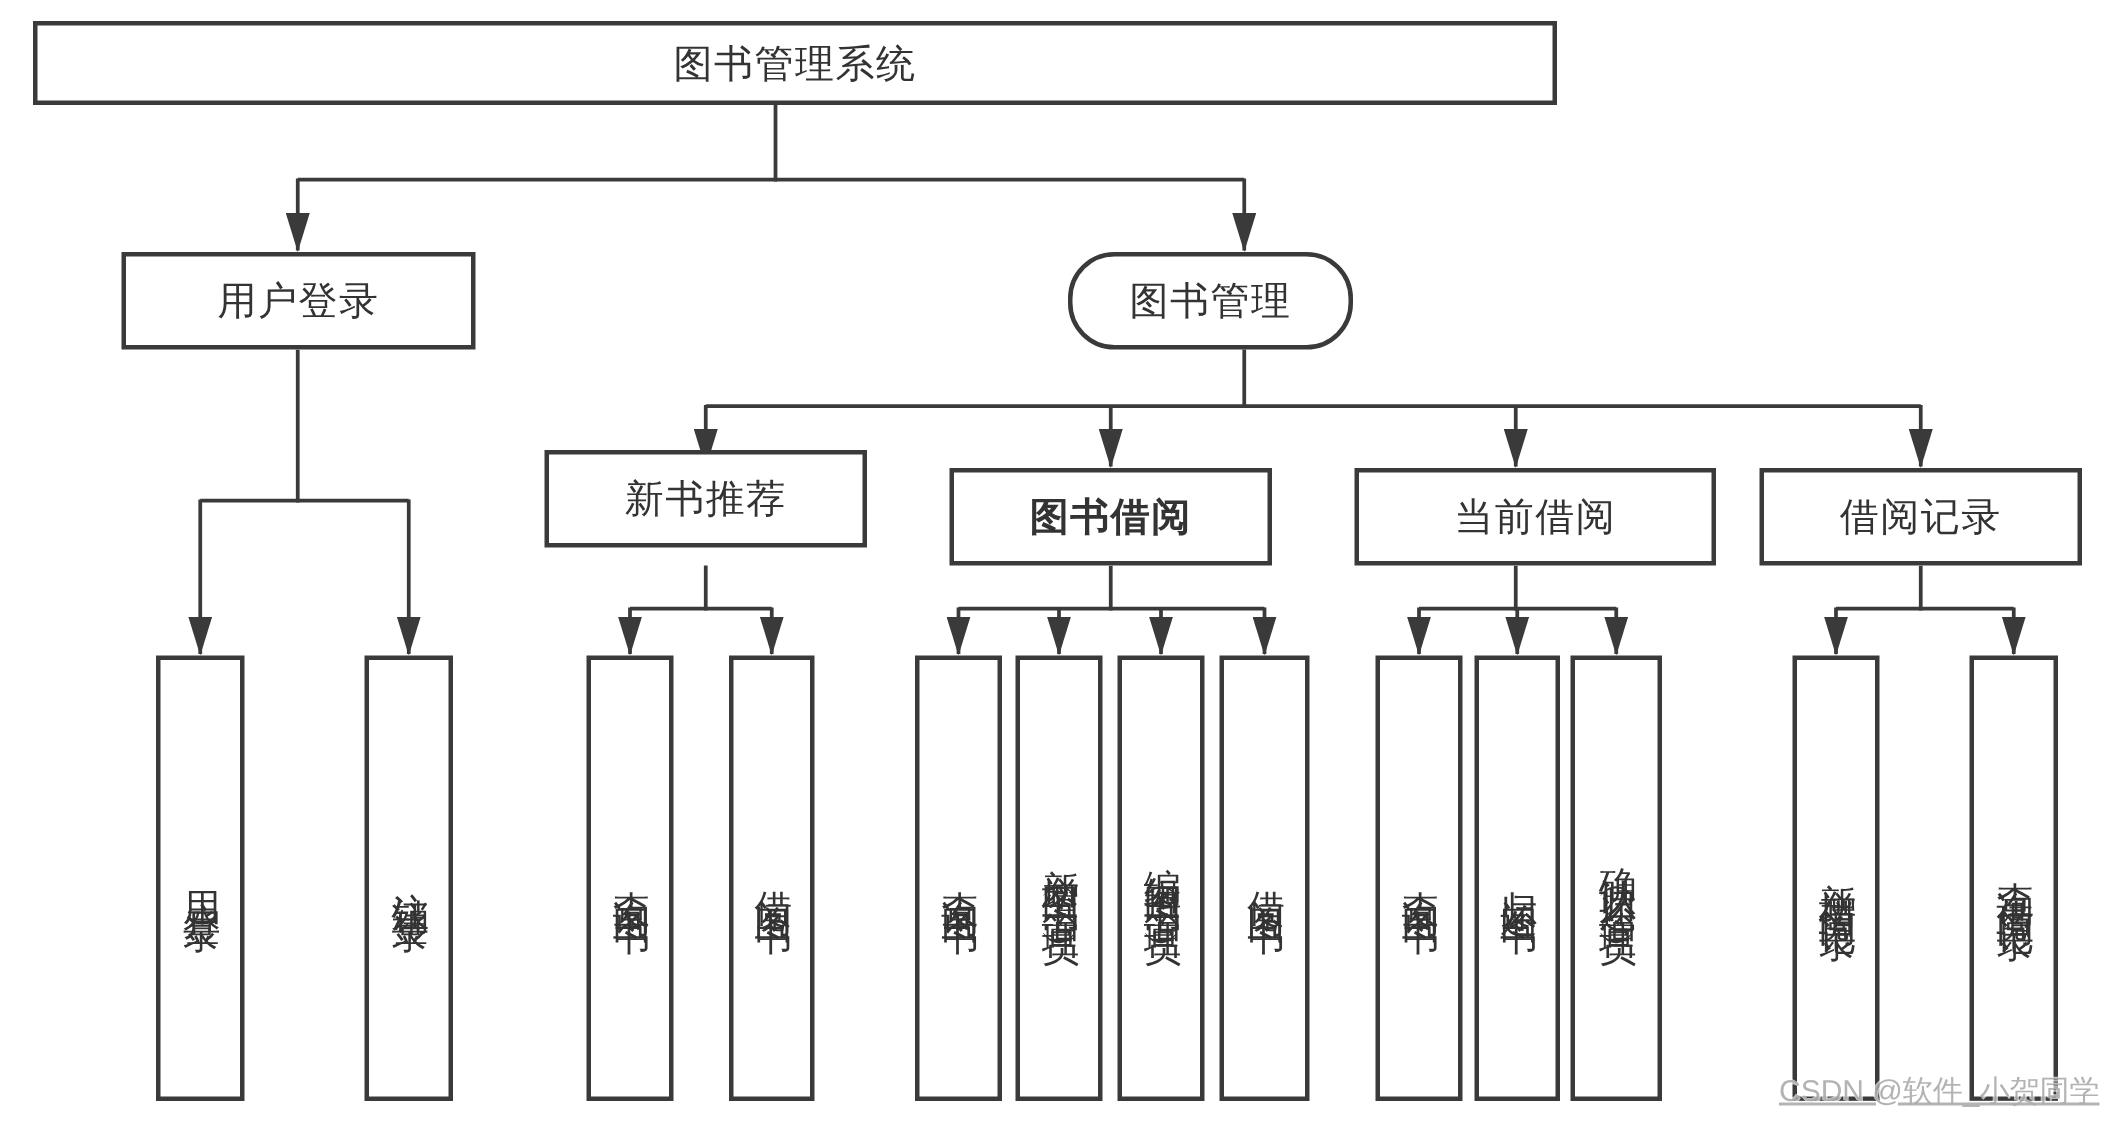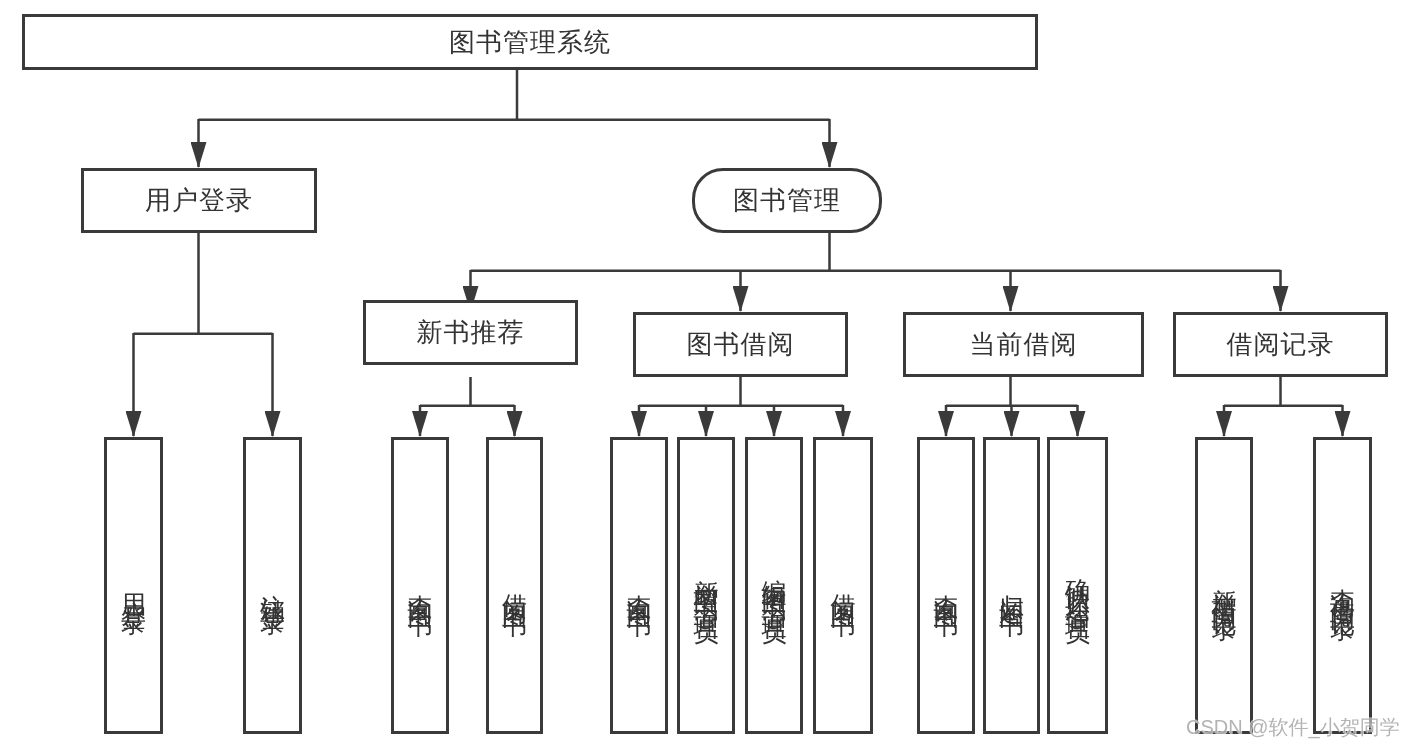--- a/index.html
+++ b/index.html
@@ -47,20 +47,21 @@
   }
   .watermark {
     position: absolute;
     left: 1186px;
     top: 714px;
     font-size: 20px;
     color: rgba(172, 172, 172, 0.92);
     white-space: nowrap;
     text-shadow: 1px 1px 0 rgba(255,255,255,0.65), -1px -1px 0 rgba(255,255,255,0.65);
     z-index: 5;
+    text-decoration: underline;
   }
 </style>
 </head>
 <body>
 
 <div class="canvas">
 
   <svg class="connectors" viewBox="0 0 1405 747" xmlns="http://www.w3.org/2000/svg">
     <defs>
       <marker id="arw" markerUnits="userSpaceOnUse" markerWidth="26" markerHeight="16" viewBox="0 0 26 16" refX="25" refY="8" orient="auto">
@@ -125,28 +126,28 @@
     </g>
   </svg>
 
   <div class="node h" style="left:22px; top:14px; width:1016px; height:56px;">
     <span>图书管理系统</span>
   </div>
 
   <div class="node h" style="left:81px; top:168px; width:236px; height:65px;">
     <span>用户登录</span>
   </div>
-  <div class="node h" style="left:692px; top:168px; width:190px; height:65px;border-radius:31px;">
+  <div class="node h" style="left:712px; top:168px; width:190px; height:65px;border-radius:31px;">
     <span>图书管理</span>
   </div>
 
   <div class="node h" style="left:363px; top:300px; width:215px; height:65px;">
     <span>新书推荐</span>
   </div>
-  <div class="node h" style="left:633px; top:312px; width:215px; height:65px;">
+  <div class="node h" style="left:633px; top:312px; width:215px; height:65px;font-weight:bold;">
     <span>图书借阅</span>
   </div>
   <div class="node h" style="left:903px; top:312px; width:241px; height:65px;">
     <span>当前借阅</span>
   </div>
   <div class="node h" style="left:1173px; top:312px; width:215px; height:65px;">
     <span>借阅记录</span>
   </div>
 
   <div class="node v" style="left:104px; top:437px; width:59px; height:297px;">

